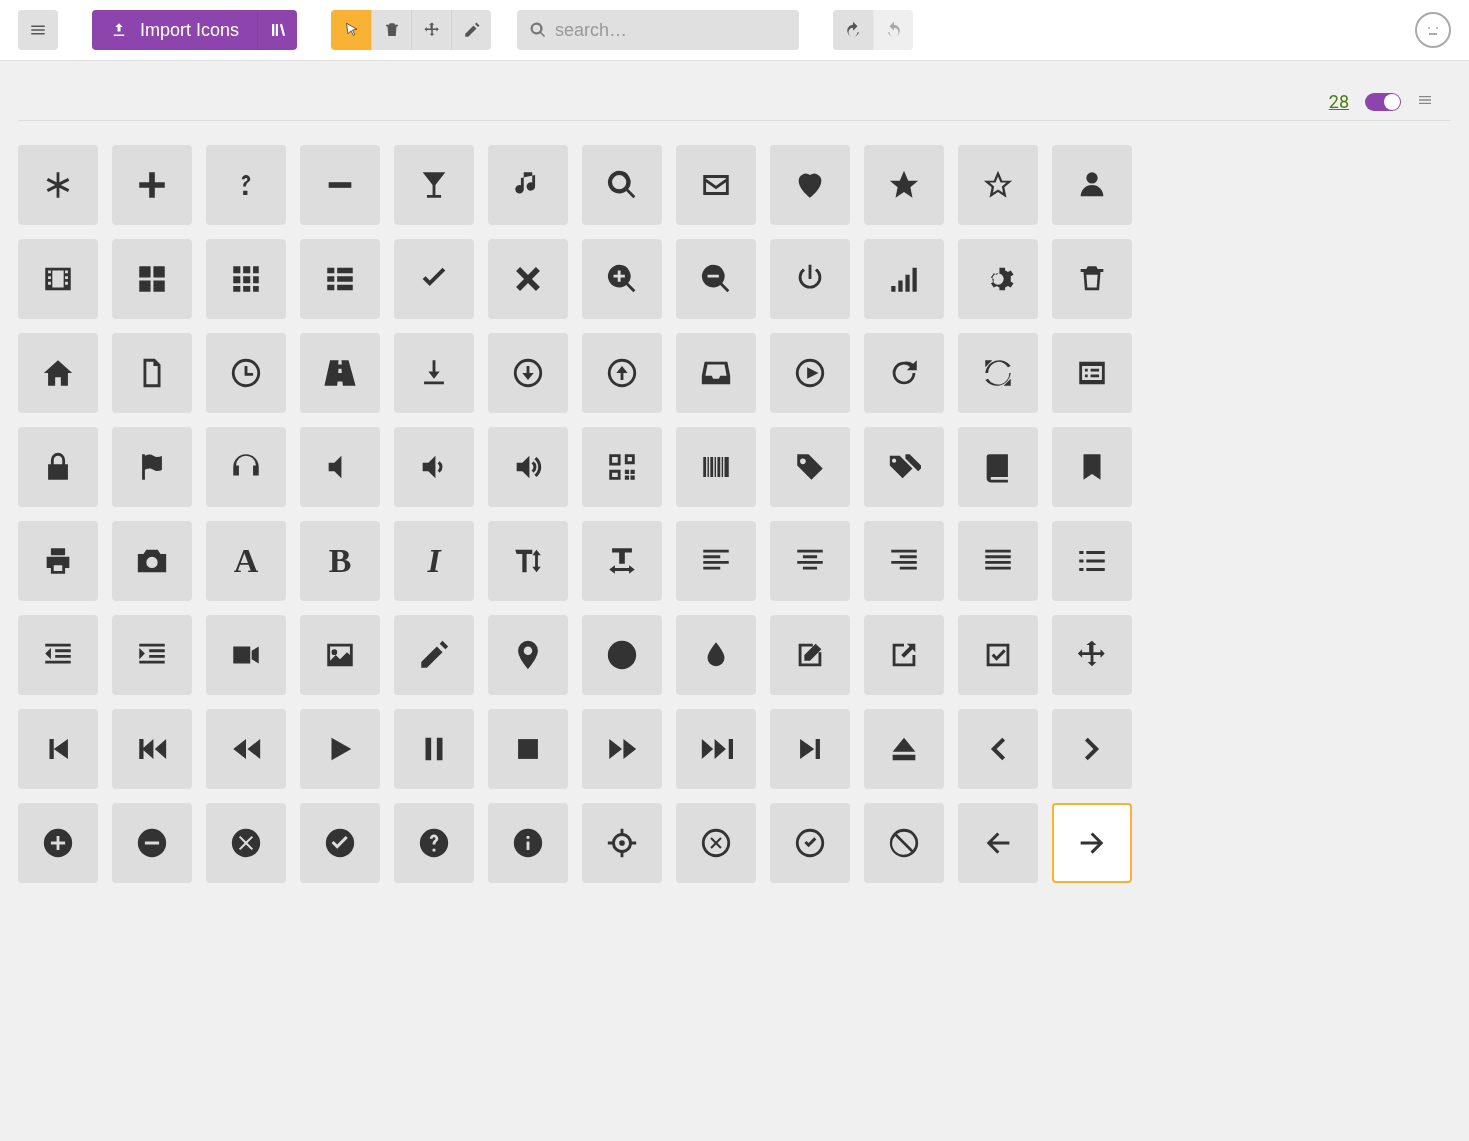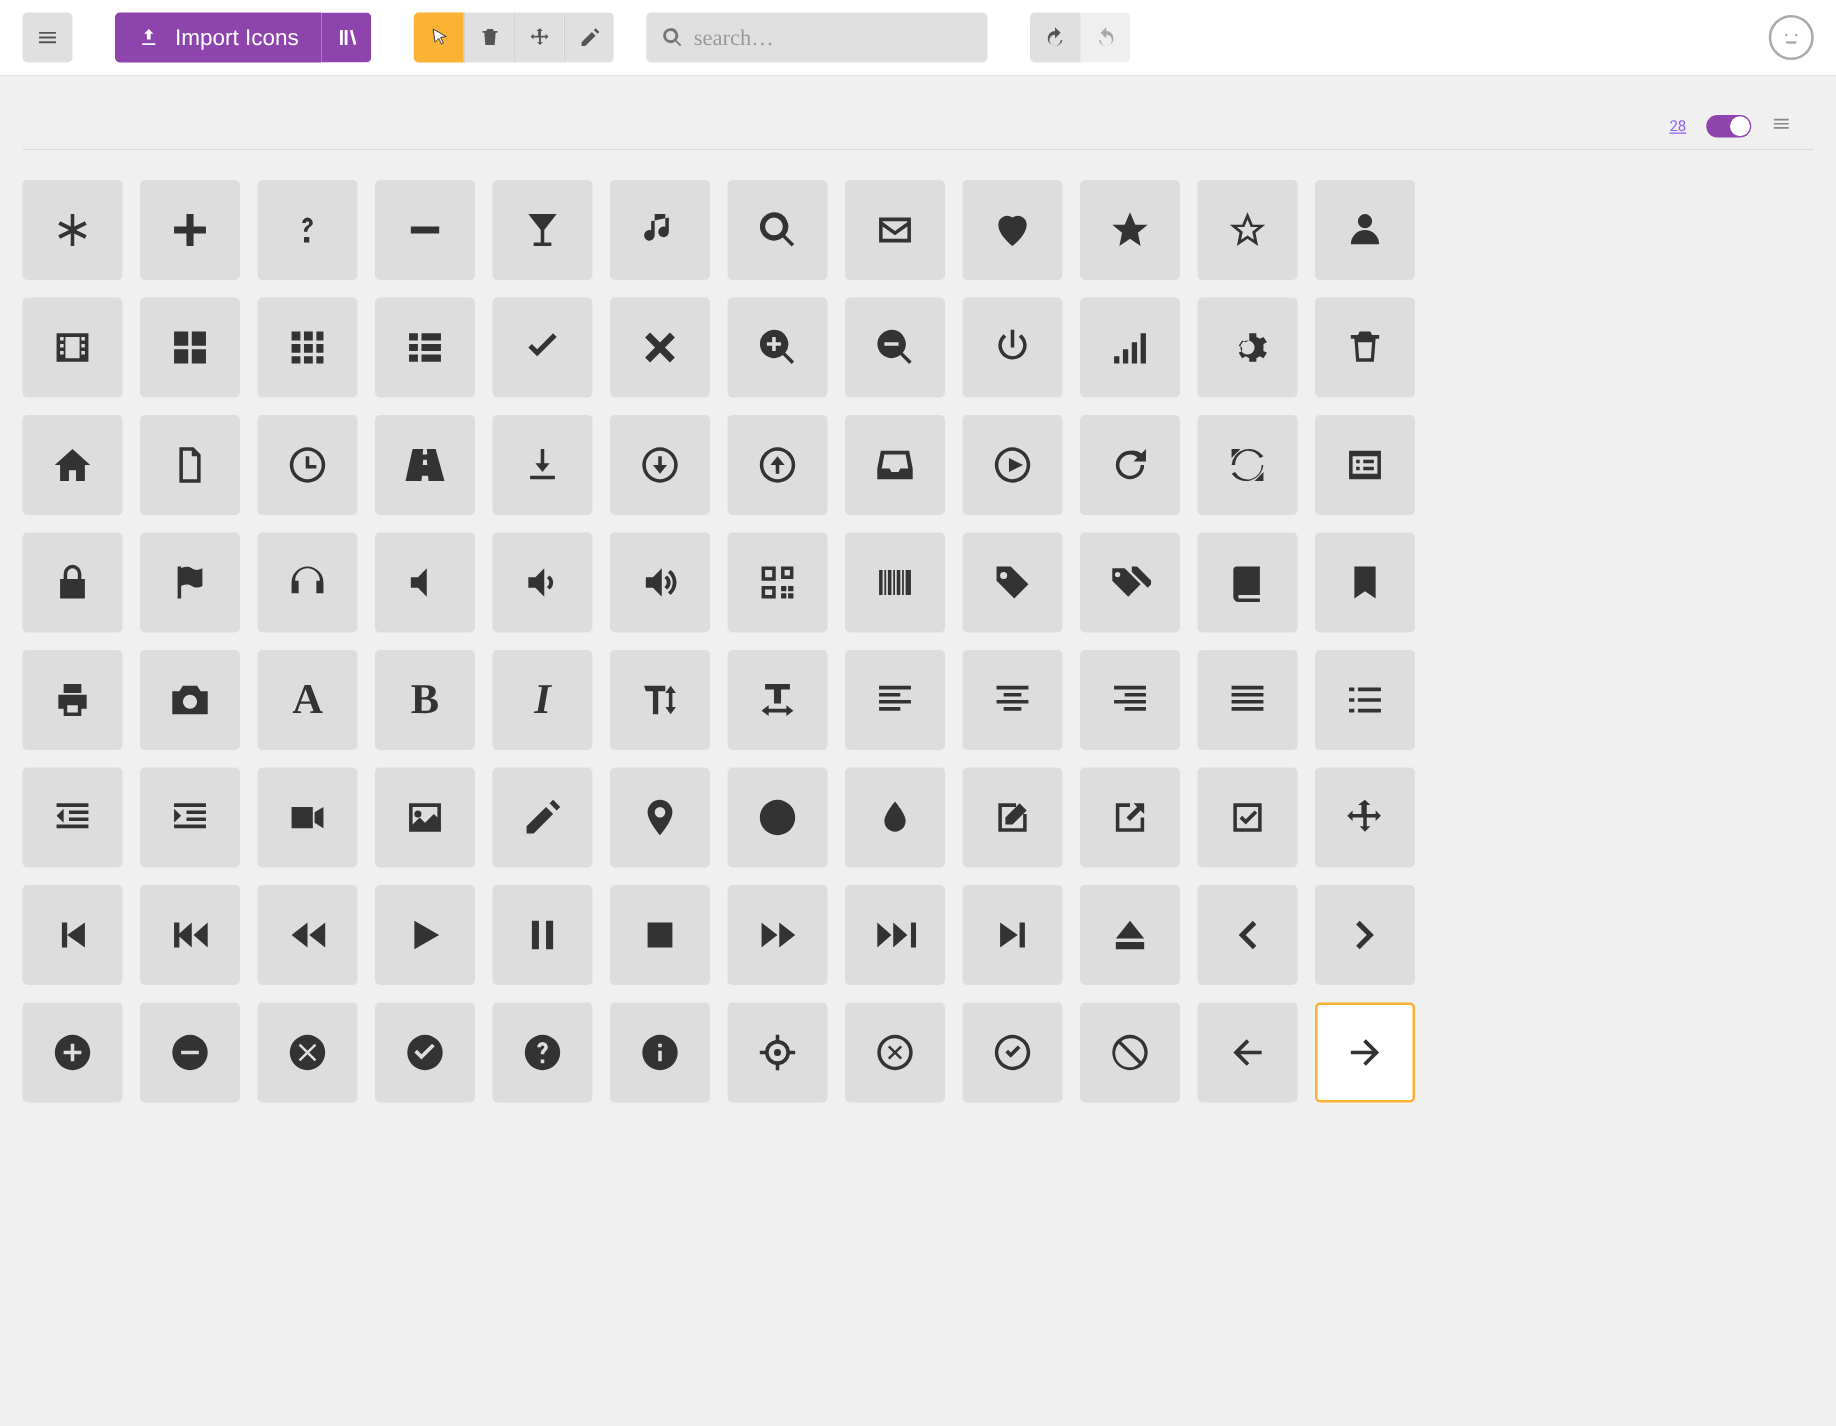--- a/index.html
+++ b/index.html
@@ -6,30 +6,30 @@
 body { font-family: -apple-system, BlinkMacSystemFont, "Segoe UI", Roboto, sans-serif; background: #f0f0f0; color: #333; }
 
 .toolbar { background: #fff; border-bottom: 1px solid #e0e0e0; padding: 10px 18px; display: flex; align-items: center; gap: 8px; }
 .btn { display: inline-flex; align-items: center; justify-content: center; height: 40px; min-width: 40px; border: none; border-radius: 4px; cursor: pointer; font-size: 14px; padding: 0 10px; }
 .btn-grey { background: #e0e0e0; color: #555; }
 .btn-purple { background: #8e44ad; color: #fff; }
 .btn-orange { background: #f9b233; color: #fff; }
 .btn-import { padding: 0 18px; gap: 12px; font-size: 18px; }
 .btn svg { width: 18px; height: 18px; fill: currentColor; }
 .search-box { background: #e0e0e0; border-radius: 4px; display: flex; align-items: center; height: 40px; padding: 0 12px; gap: 8px; min-width: 230px; margin-left: 18px; }
-.search-box input { background: transparent; border: none; outline: none; font-size: 18px; color: #666; flex: 1; font-style: normal; font-family: Liberation Serif, serif; }
+.search-box input { background: transparent; border: none; outline: none; font-size: 18px; color: #666; flex: 1; font-style: normal; }
 .search-box input::placeholder { color: #999; }
 .spacer { flex: 1; }
 .face-icon { width: 36px; height: 36px; border: 2px solid #aaa; border-radius: 50%; display: flex; align-items: center; justify-content: center; position: relative; }
 .toolbar-gap { width: 18px; }
 
 .header { padding: 30px 18px 8px; display: flex; align-items: flex-end; border-bottom: 1px solid #ddd; margin: 0 18px; }
 .header h1 { font-size: 40px; font-weight: 300; color: #555; letter-spacing: -1px; }
 .header-right { margin-left: auto; display: flex; align-items: center; gap: 16px; color: #999; }
-.count { font-size: 12px; color: #8b5cf6; text-decoration: underline; }
+.count { font-size: 18px; color: #4d7c0f; text-decoration: underline; }
 .toggle { width: 36px; height: 18px; background: #8e44ad; border-radius: 9px; position: relative; cursor: pointer; }
 .toggle::after { content: ""; position: absolute; right: 1px; top: 1px; width: 16px; height: 16px; background: #fff; border-radius: 50%; }
 .hamburger-small svg { width: 16px; height: 16px; fill: #888; }
 
 .grid { display: grid; grid-template-columns: repeat(12, 80px); gap: 14px; padding: 24px 18px; }
 .icon-cell { width: 80px; height: 80px; background: #ddd; border-radius: 4px; display: flex; align-items: center; justify-content: center; cursor: pointer; }
 .icon-cell.selected { background: #fff; border: 2px solid #f9b233; }
 .icon-cell svg { width: 34px; height: 34px; fill: #333; }
 .icon-cell .glyph { font-size: 34px; color: #333; font-family: Georgia, serif; font-weight: bold; }
 

